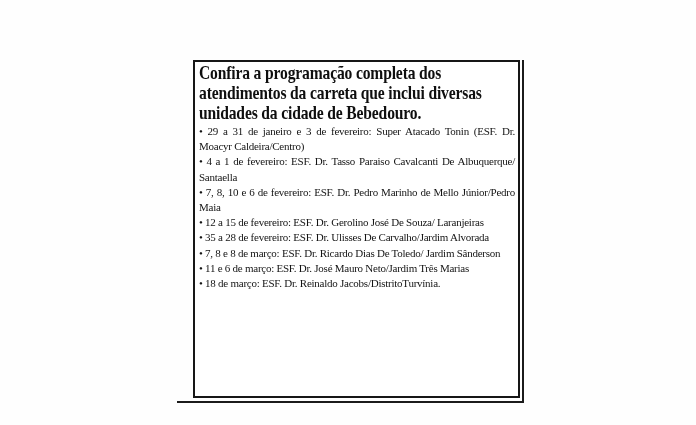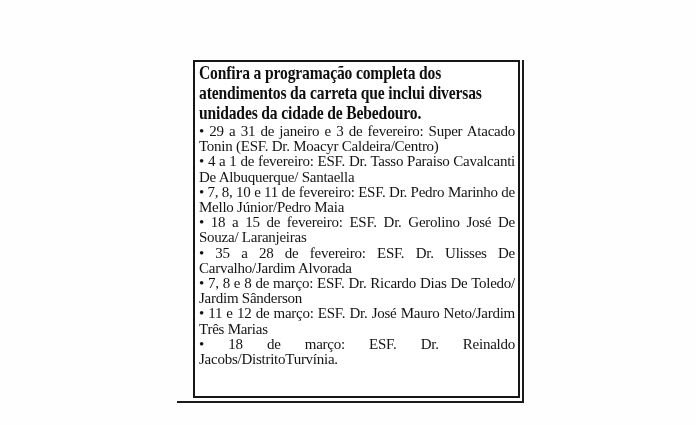--- a/index.html
+++ b/index.html
@@ -52,21 +52,21 @@
     white-space: nowrap;
     letter-spacing: -0.2px;
     transform: scaleX(0.8);
     transform-origin: 0 50%;
     color: #0f0f0f;
   }
   .schedule-list {
     margin: 0;
   }
   .schedule-item {
-    font-size: 15px;
+    font-size: 11px;
     line-height: 15.2px;
     letter-spacing: -0.25px;
     text-align: justify;
     color: #141414;
     margin: 0;
   }
 </style>
 </head>
 <body>
 
@@ -76,23 +76,23 @@
 
       <div class="ad-headline">
         <div class="headline-line">Confira a programação completa dos</div>
         <div class="headline-line">atendimentos da carreta que inclui diversas</div>
         <div class="headline-line">unidades da cidade de Bebedouro.</div>
       </div>
 
       <div class="schedule-list">
         <p class="schedule-item">• 29 a 31 de janeiro e 3 de fevereiro: Super Atacado Tonin (ESF. Dr. Moacyr Caldeira/Centro)</p>
         <p class="schedule-item">• 4 a 1 de fevereiro: ESF. Dr. Tasso Paraiso Cavalcanti De Albuquerque/ Santaella</p>
-        <p class="schedule-item">• 7, 8, 10 e 11 de fevereiro: ESF. Dr. Pedro Marinho de Mello Júnior/Pedro Maia</p>
-        <p class="schedule-item">• 18 a 15 de fevereiro: ESF. Dr. Gerolino José De Souza/ Laranjeiras</p>
+        <p class="schedule-item">• 7, 8, 10 e 6 de fevereiro: ESF. Dr. Pedro Marinho de Mello Júnior/Pedro Maia</p>
+        <p class="schedule-item">• 12 a 15 de fevereiro: ESF. Dr. Gerolino José De Souza/ Laranjeiras</p>
         <p class="schedule-item">• 35 a 28 de fevereiro: ESF. Dr. Ulisses De Carvalho/Jardim Alvorada</p>
         <p class="schedule-item">• 7, 8 e 8 de março: ESF. Dr. Ricardo Dias De Toledo/ Jardim Sânderson</p>
-        <p class="schedule-item">• 11 e 12 de março: ESF. Dr. José Mauro Neto/Jardim Três Marias</p>
+        <p class="schedule-item">• 11 e 6 de março: ESF. Dr. José Mauro Neto/Jardim Três Marias</p>
         <p class="schedule-item">• 18 de março: ESF. Dr. Reinaldo Jacobs/DistritoTurvínia.</p>
       </div>
 
     </div>
   </div>
 </div>
 
 </body></html>

